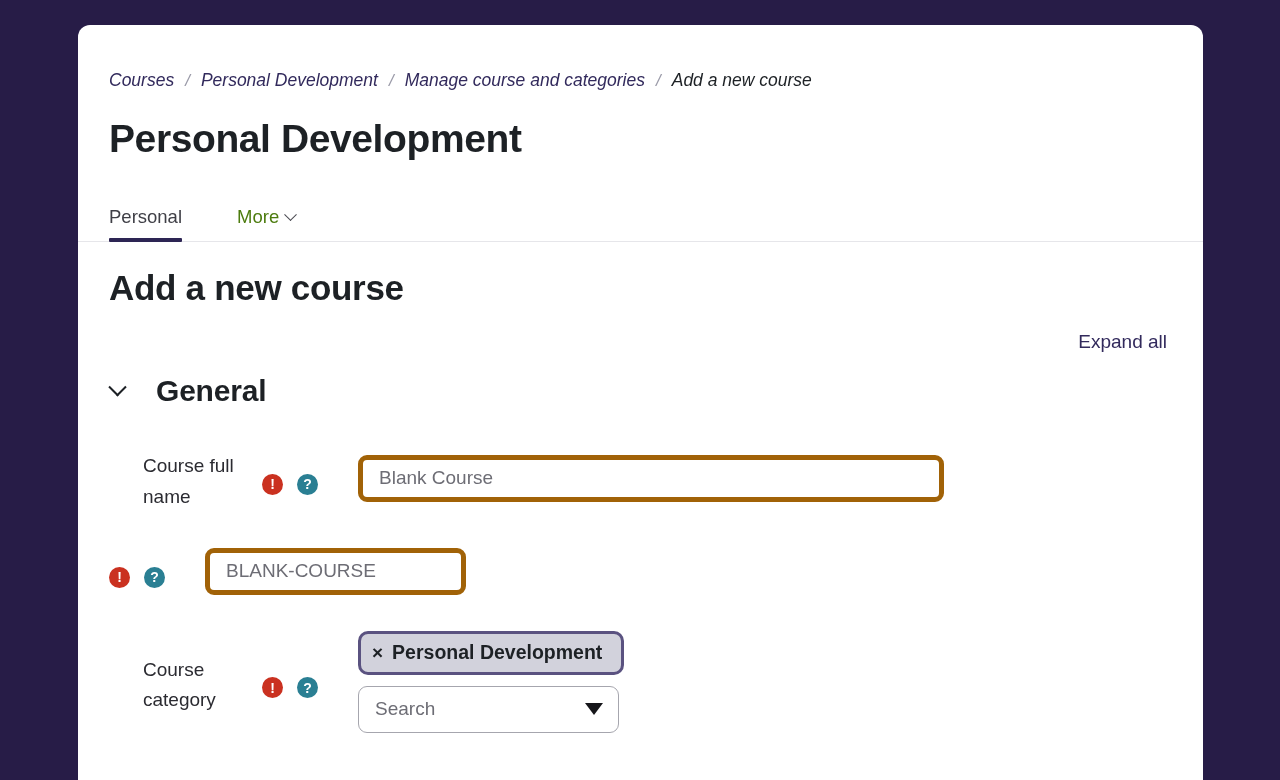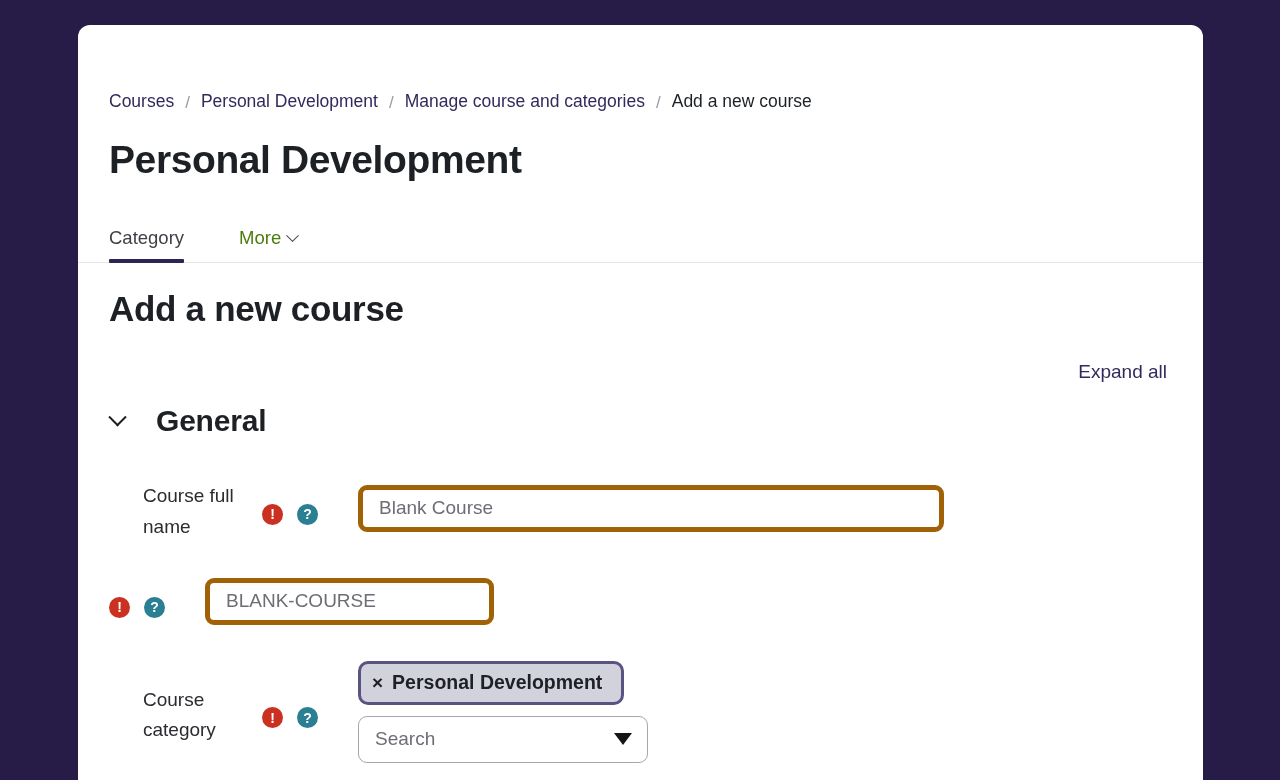--- a/index.html
+++ b/index.html
@@ -27,25 +27,26 @@
     overflow: hidden;
   }
 
   
   .header-zone {
     padding: 0 0 0 0;
   }
 
   .breadcrumb {
     display: flex;
-    align-items: flex-end;
+    align-items: center;
     font-size: 17.5px;
-    padding: 68px 0 0 31px;
+    padding: 47px 0 0 31px;
     line-height: 1;
     white-space: nowrap;
+    font-style: italic;
   }
   .breadcrumb-link {
     color: #322a5c;
     text-decoration: none;
     cursor: pointer;
   }
   .breadcrumb-current {
     color: #1d2125;
   }
   .breadcrumb-sep {
@@ -115,21 +116,21 @@
     font-size: 35px;
     font-weight: bold;
     color: #1d2125;
     letter-spacing: -0.3px;
     margin-top: 26px;
   }
 
   .expand-all-row {
     display: flex;
     justify-content: flex-end;
-    margin-top: 32px;
+    margin-top: 23px;
     padding-right: 5px;
   }
   .expand-all {
     color: #322a5c;
     font-size: 19px;
     text-decoration: none;
     cursor: pointer;
   }
 
   .collapsible-head {
@@ -219,21 +220,21 @@
     background: #ffffff;
     font-size: 19px;
     color: #5a5a62;
     padding: 0 16px;
     font-family: inherit;
     outline: none;
     display: block;
   }
   .text-input::placeholder { color: #6d6d75; }
   .w-fullname { width: 586px; }
-  .w-shortname { width: 289px; }
+  .w-shortname { width: 261px; }
 
   
   .chip {
     display: inline-flex;
     align-items: center;
     gap: 9px;
     background: #d2d2dc;
     border: 3.5px solid #5a5280;
     border-radius: 10px;
     height: 44px;
@@ -247,21 +248,21 @@
   .chip-x {
     font-size: 19px;
     font-weight: bold;
     line-height: 1;
     color: #1d2125;
     cursor: pointer;
   }
 
   .search-wrap {
     position: relative;
-    width: 290px;
+    width: 261px;
     margin-top: 11px;
   }
   .search-input {
     width: 100%;
     height: 47px;
     border: 1px solid #a6a6ae;
     border-radius: 9px;
     background: #ffffff;
     font-size: 19px;
     color: #5a5a62;
@@ -296,21 +297,21 @@
       <span class="breadcrumb-sep">/</span>
       <a class="breadcrumb-link">Manage course and categories</a>
       <span class="breadcrumb-sep">/</span>
       <span class="breadcrumb-current">Add a new course</span>
     </nav>
 
     <h1 class="page-title">Personal Development</h1>
 
     <div class="tabbar">
       <button class="tab active">
-        <span>Category</span>
+        <span>Personal</span>
       </button>
       <button class="tab">
         <span>More</span>
         <span class="chev"></span>
       </button>
     </div>
   </div>
 
   <div class="form-body">
 

